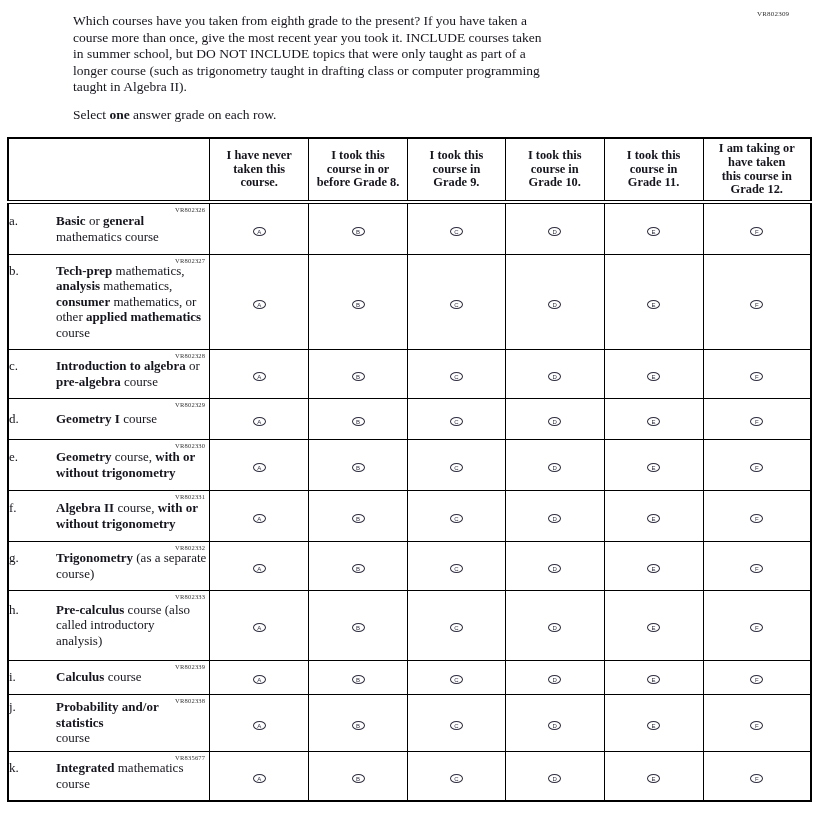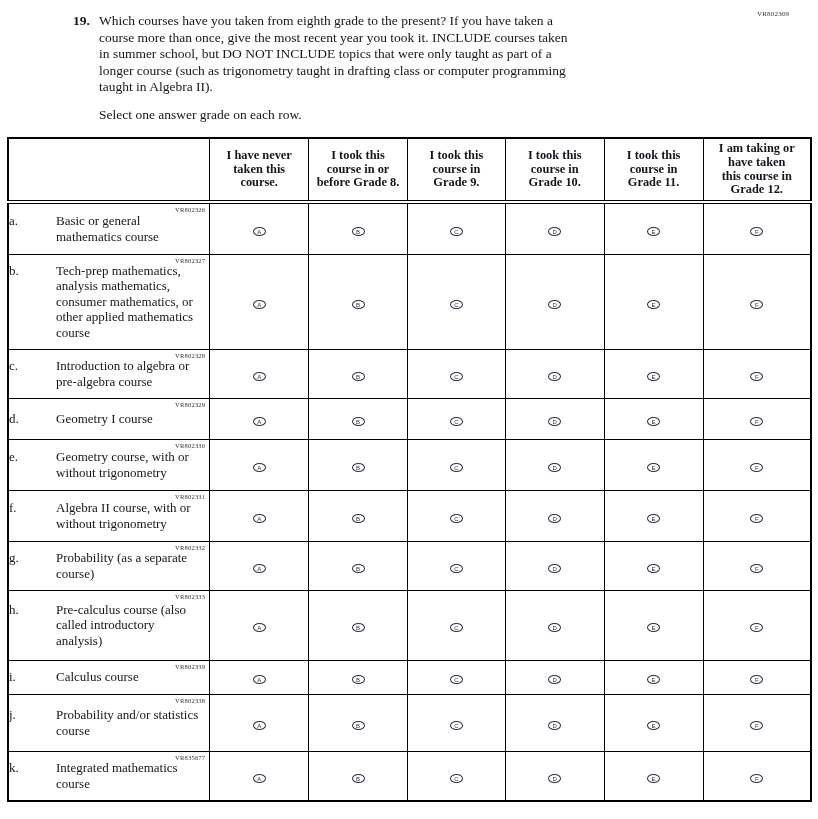--- a/index.html
+++ b/index.html
@@ -8,21 +8,21 @@
     font-family:"Liberation Serif","DejaVu Serif",serif;color:#15151e;overflow:hidden;
   }
   
   .page-code{position:absolute;top:10px;left:757px;font-size:7px;letter-spacing:0.2px;color:#333;}
   
   .question{position:absolute;top:13px;left:73px;display:flex;}
   .q-number{font-weight:bold;font-size:13.5px;line-height:16.6px;width:26px;flex:none;}
   .q-body{width:560px;}
   .q-text{font-size:13.5px;line-height:16.6px;white-space:pre-line;}
   .q-select{font-size:13.5px;line-height:16.6px;margin-top:11px;}
-  .b{font-weight:normal;}
+  .b{font-weight:bold;}
   
   table.courses{
     position:absolute;left:7px;top:137px;width:805px;
     border-collapse:collapse;table-layout:fixed;
     border:2px solid #000;
   }
   table.courses th,table.courses td{border:1px solid #000;padding:0;}
   thead tr{height:64px;}
   thead th{
     font-size:12.4px;line-height:13.6px;font-weight:bold;text-align:center;
@@ -58,21 +58,20 @@
   tbody tr:nth-child(11){height:50px;}
 </style>
 </head>
 <body>
 
 <div id="page">
 
   <div class="page-code">VR802309</div>
 
   <div class="question">
-    <div class="q-number">19.</div>
     <div class="q-body">
       <div class="q-text">Which courses have you taken from eighth grade to the present? If you have taken a
 course more than once, give the most recent year you took it. INCLUDE courses taken
 in summer school, but DO NOT INCLUDE topics that were only taught as part of a
 longer course (such as trigonometry taught in drafting class or computer programming
 taught in Algebra II).</div>
       <div class="q-select"><span>Select </span><span class="b">one</span><span> answer grade on each row.</span></div>
     </div>
   </div>
 
@@ -207,21 +206,21 @@
           <td class="answer-cell"><span class="bubble">C</span></td>
           <td class="answer-cell"><span class="bubble">D</span></td>
           <td class="answer-cell"><span class="bubble">E</span></td>
           <td class="answer-cell"><span class="bubble">F</span></td>
         </tr>
         <tr>
       <td class="label-cell">
         <span class="row-code">VR802332</span>
         <div class="label-wrap">
           <span class="row-letter">g.</span>
-          <span class="row-label"><span class="b">Probability</span><span> (as a separate
+          <span class="row-label"><span class="b">Trigonometry</span><span> (as a separate
 course)</span></span>
         </div>
       </td>
     <td class="answer-cell"><span class="bubble">A</span></td>
           <td class="answer-cell"><span class="bubble">B</span></td>
           <td class="answer-cell"><span class="bubble">C</span></td>
           <td class="answer-cell"><span class="bubble">D</span></td>
           <td class="answer-cell"><span class="bubble">E</span></td>
           <td class="answer-cell"><span class="bubble">F</span></td>
         </tr>

